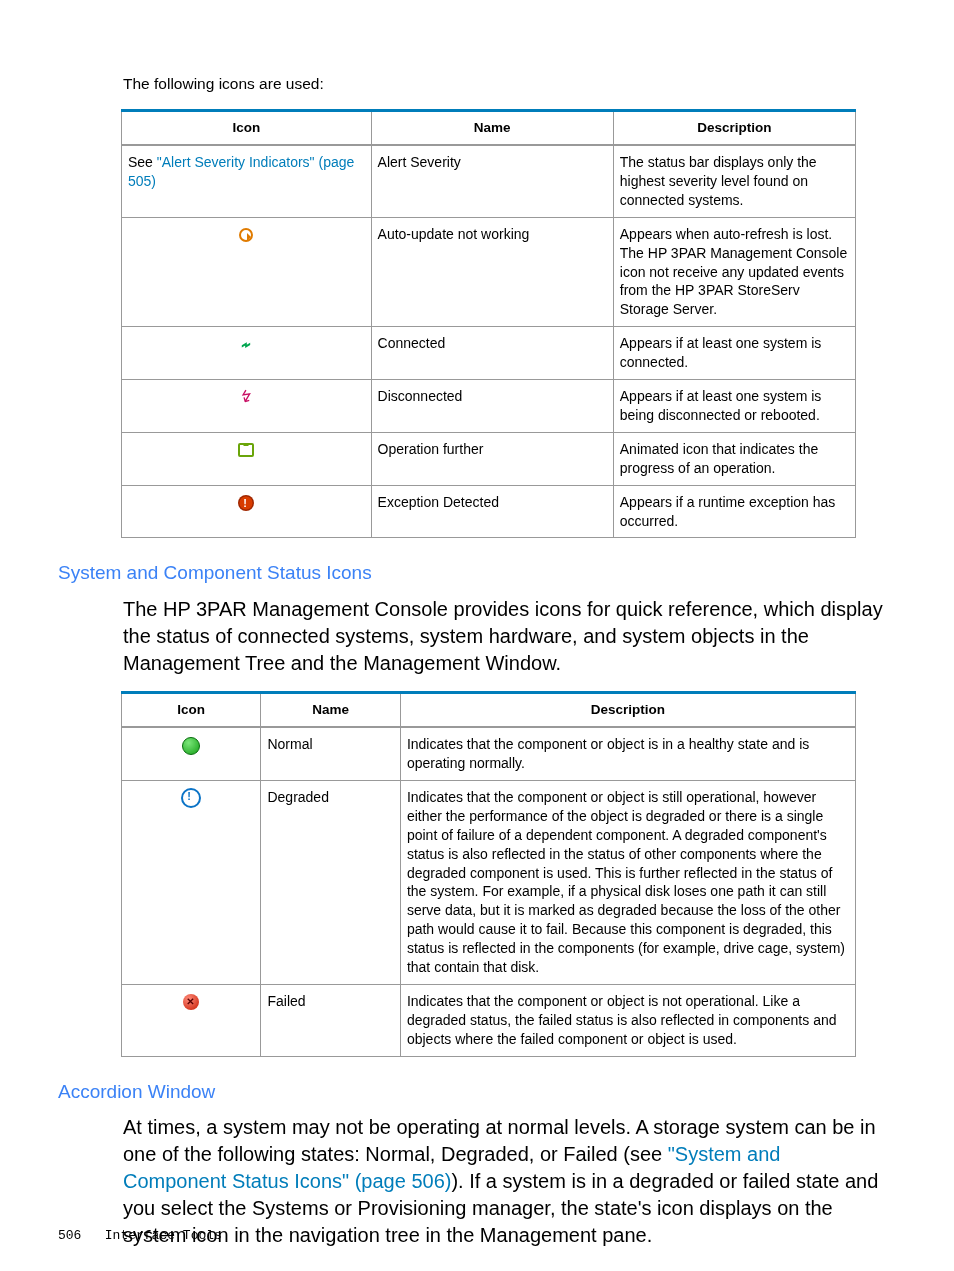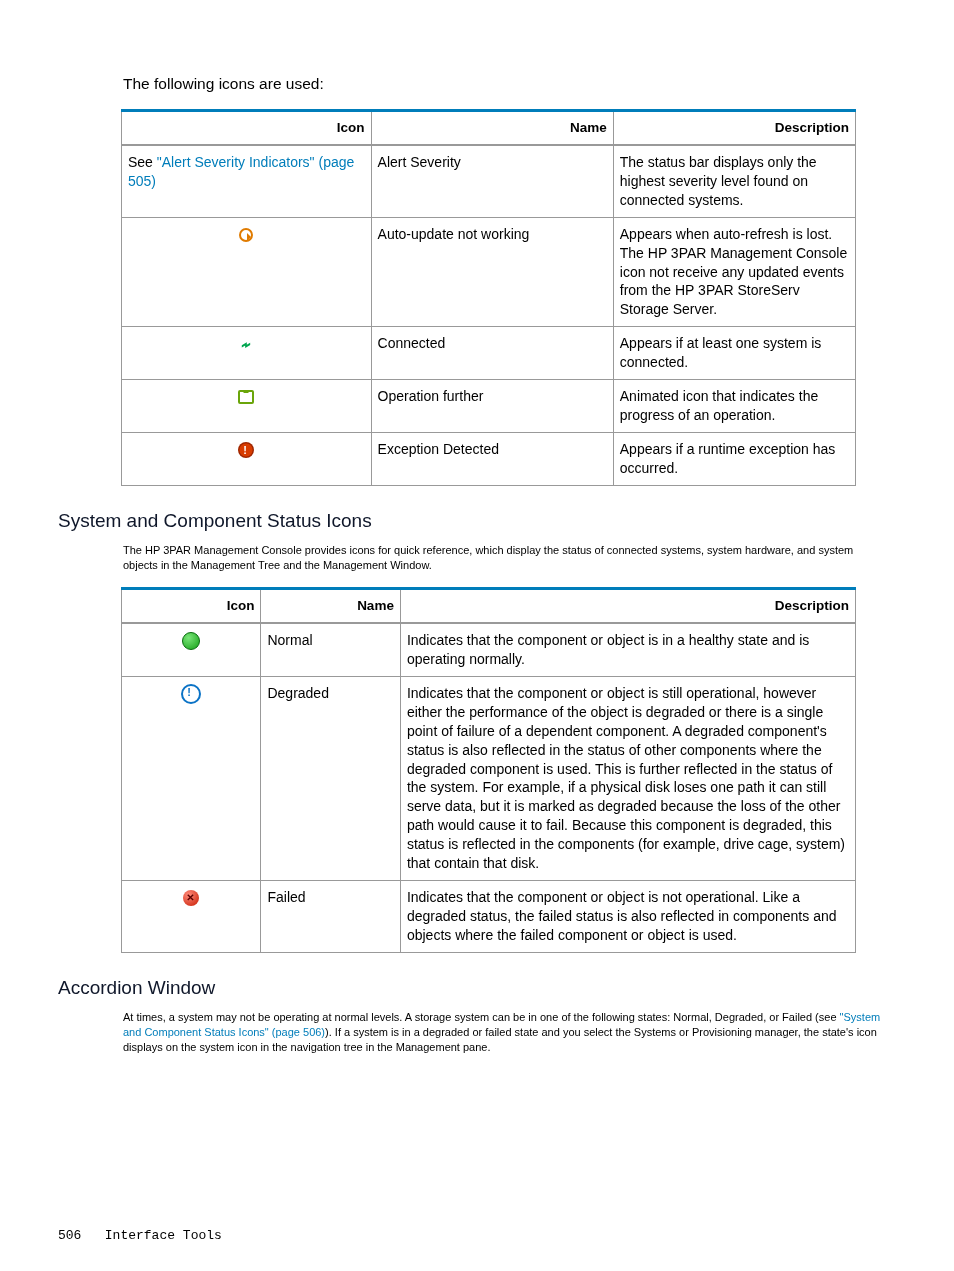--- a/index.html
+++ b/index.html
@@ -18,46 +18,46 @@
   }
   table {
     border-collapse: collapse;
     width: 100%;
     margin-bottom: 22px;
     font-size: 14px;
   }
   .t1 { width: 735px; margin-left: 63px; }
   .t2 { width: 735px; margin-left: 63px; }
   th {
-    text-align: right;
+    text-align: center;
     font-weight: bold;
     padding: 7px 6px;
     border: 1px solid #999;
     border-top: 3px solid #007dba;
     border-bottom: 2px solid #999;
     font-size: 13.5px;
   }
   td {
     padding: 7px 6px;
     border: 1px solid #999;
     vertical-align: top;
     font-size: 14px;
   }
   .icon-cell { text-align: center; }
   .icon-cell-left { text-align: left; }
   a.link { color: #007dba; text-decoration: none; }
   h2.section {
-    color: #0f172a;
+    color: #3b82f6;
     font-weight: normal;
     font-size: 19px;
     margin: 10px 0 10px 0;
   }
   .body-para {
     margin: 0 8px 14px 65px;
-    font-size: 11px;
+    font-size: 20px;
   }
   .footer {
     position: absolute;
     bottom: 26px;
     left: 58px;
     font-size: 13px;
     color: #000;
     font-family: Liberation Mono, monospace;
   }
   
@@ -106,20 +106,25 @@
       <td class="icon-cell"><span class="icn icn-refresh"></span></td>
       <td>Auto-update not working</td>
       <td>Appears when auto-refresh is lost. The HP 3PAR Management Console icon not receive any updated events from the HP 3PAR StoreServ Storage Server.</td>
     </tr>
     <tr>
       <td class="icon-cell"><span class="icn icn-connected"></span></td>
       <td>Connected</td>
       <td>Appears if at least one system is connected.</td>
     </tr>
     <tr>
+      <td class="icon-cell"><span class="icn icn-disconnected"></span></td>
+      <td>Disconnected</td>
+      <td>Appears if at least one system is being disconnected or rebooted.</td>
+    </tr>
+    <tr>
       <td class="icon-cell"><span class="icn icn-progress"></span></td>
       <td>Operation further</td>
       <td>Animated icon that indicates the progress of an operation.</td>
     </tr>
     <tr>
       <td class="icon-cell"><span class="icn icn-exception"></span></td>
       <td>Exception Detected</td>
       <td>Appears if a runtime exception has occurred.</td>
     </tr>
   </tbody>

